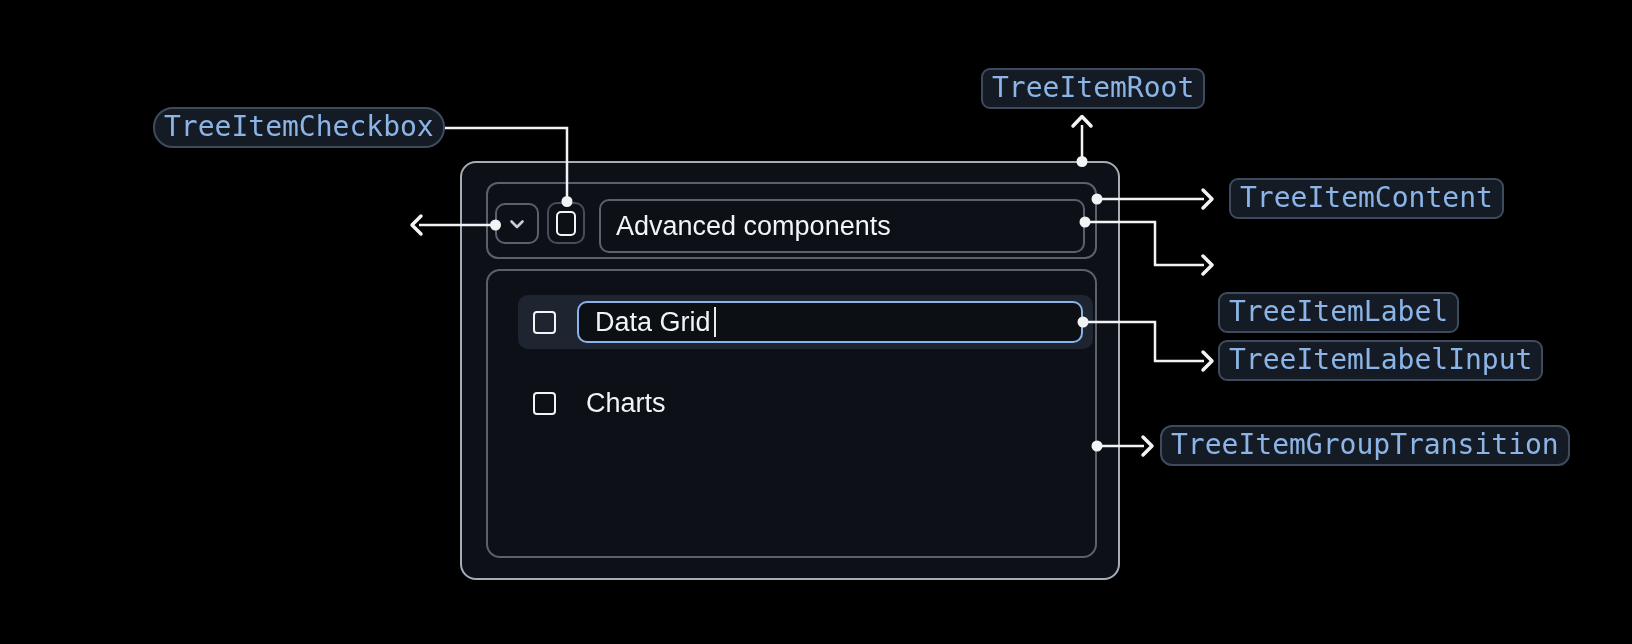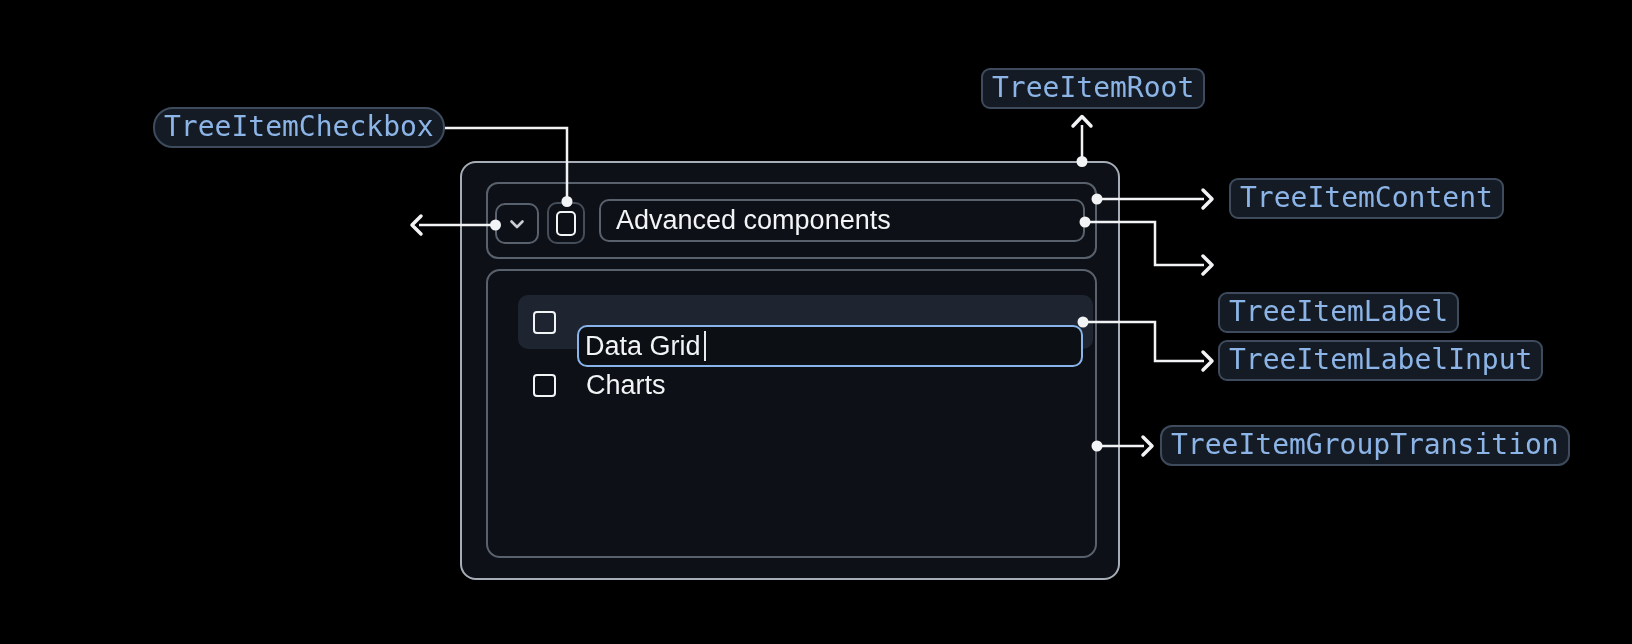--- a/index.html
+++ b/index.html
@@ -61,21 +61,21 @@
     border-radius: 10px;
     display: flex; align-items: center; justify-content: center;
   }
   .check-square {
     display: inline-block;
     border: 2.5px solid #f2f4f6;
     background: transparent;
   }
   #header-checkbox .check-square { width: 20px; height: 25px; border-radius: 5px; }
   #label-box {
-    left: 599px; top: 199px; width: 486px; height: 43px;
+    left: 599px; top: 199px; width: 486px; height: 54px;
     border: 2px solid #59616d;
     border-radius: 10px;
     display: flex; align-items: center;
     padding-left: 15px;
     font-size: 27px;
   }
   #group-box {
     left: 486px; top: 269px; width: 611px; height: 289px;
     border: 2px solid #59616d;
     border-radius: 14px;
@@ -87,38 +87,37 @@
     display: flex; align-items: center;
     padding-left: 15px;
   }
   .row-check { width: 23px; height: 23px; border-radius: 4px; }
   #label-input {
     left: 577px; top: 301px; width: 506px; height: 42px;
     background: #0c1015;
     border: 2px solid #89b4ea;
     border-radius: 10px;
     display: flex; align-items: center;
-    padding-left: 6px;
+    padding-left: 16px;
     font-size: 27px;
-    margin-top: 24px;
   }
   .caret {
     display: inline-block;
     width: 2.5px; height: 30px;
     background: #e9ebee;
     margin-left: 3px;
   }
   .tree-row {
     position: absolute;
     left: 518px; width: 575px; height: 48px;
     display: flex; align-items: center;
     padding-left: 15px;
     font-size: 27px;
   }
-  #row-charts  { top: 361px; }
+  #row-charts  { top: 379px; }
   #row-date    { top: 423px; }
   #row-tree    { top: 485px; }
   .tree-row .row-label { margin-left: 30px; }
 
   #connector-overlay {
     position: absolute; left: 0; top: 0;
     width: 1632px; height: 644px;
     pointer-events: none;
   }
   #connector-overlay .line  { stroke: #f1f3f5; stroke-width: 2.5; fill: none; }

